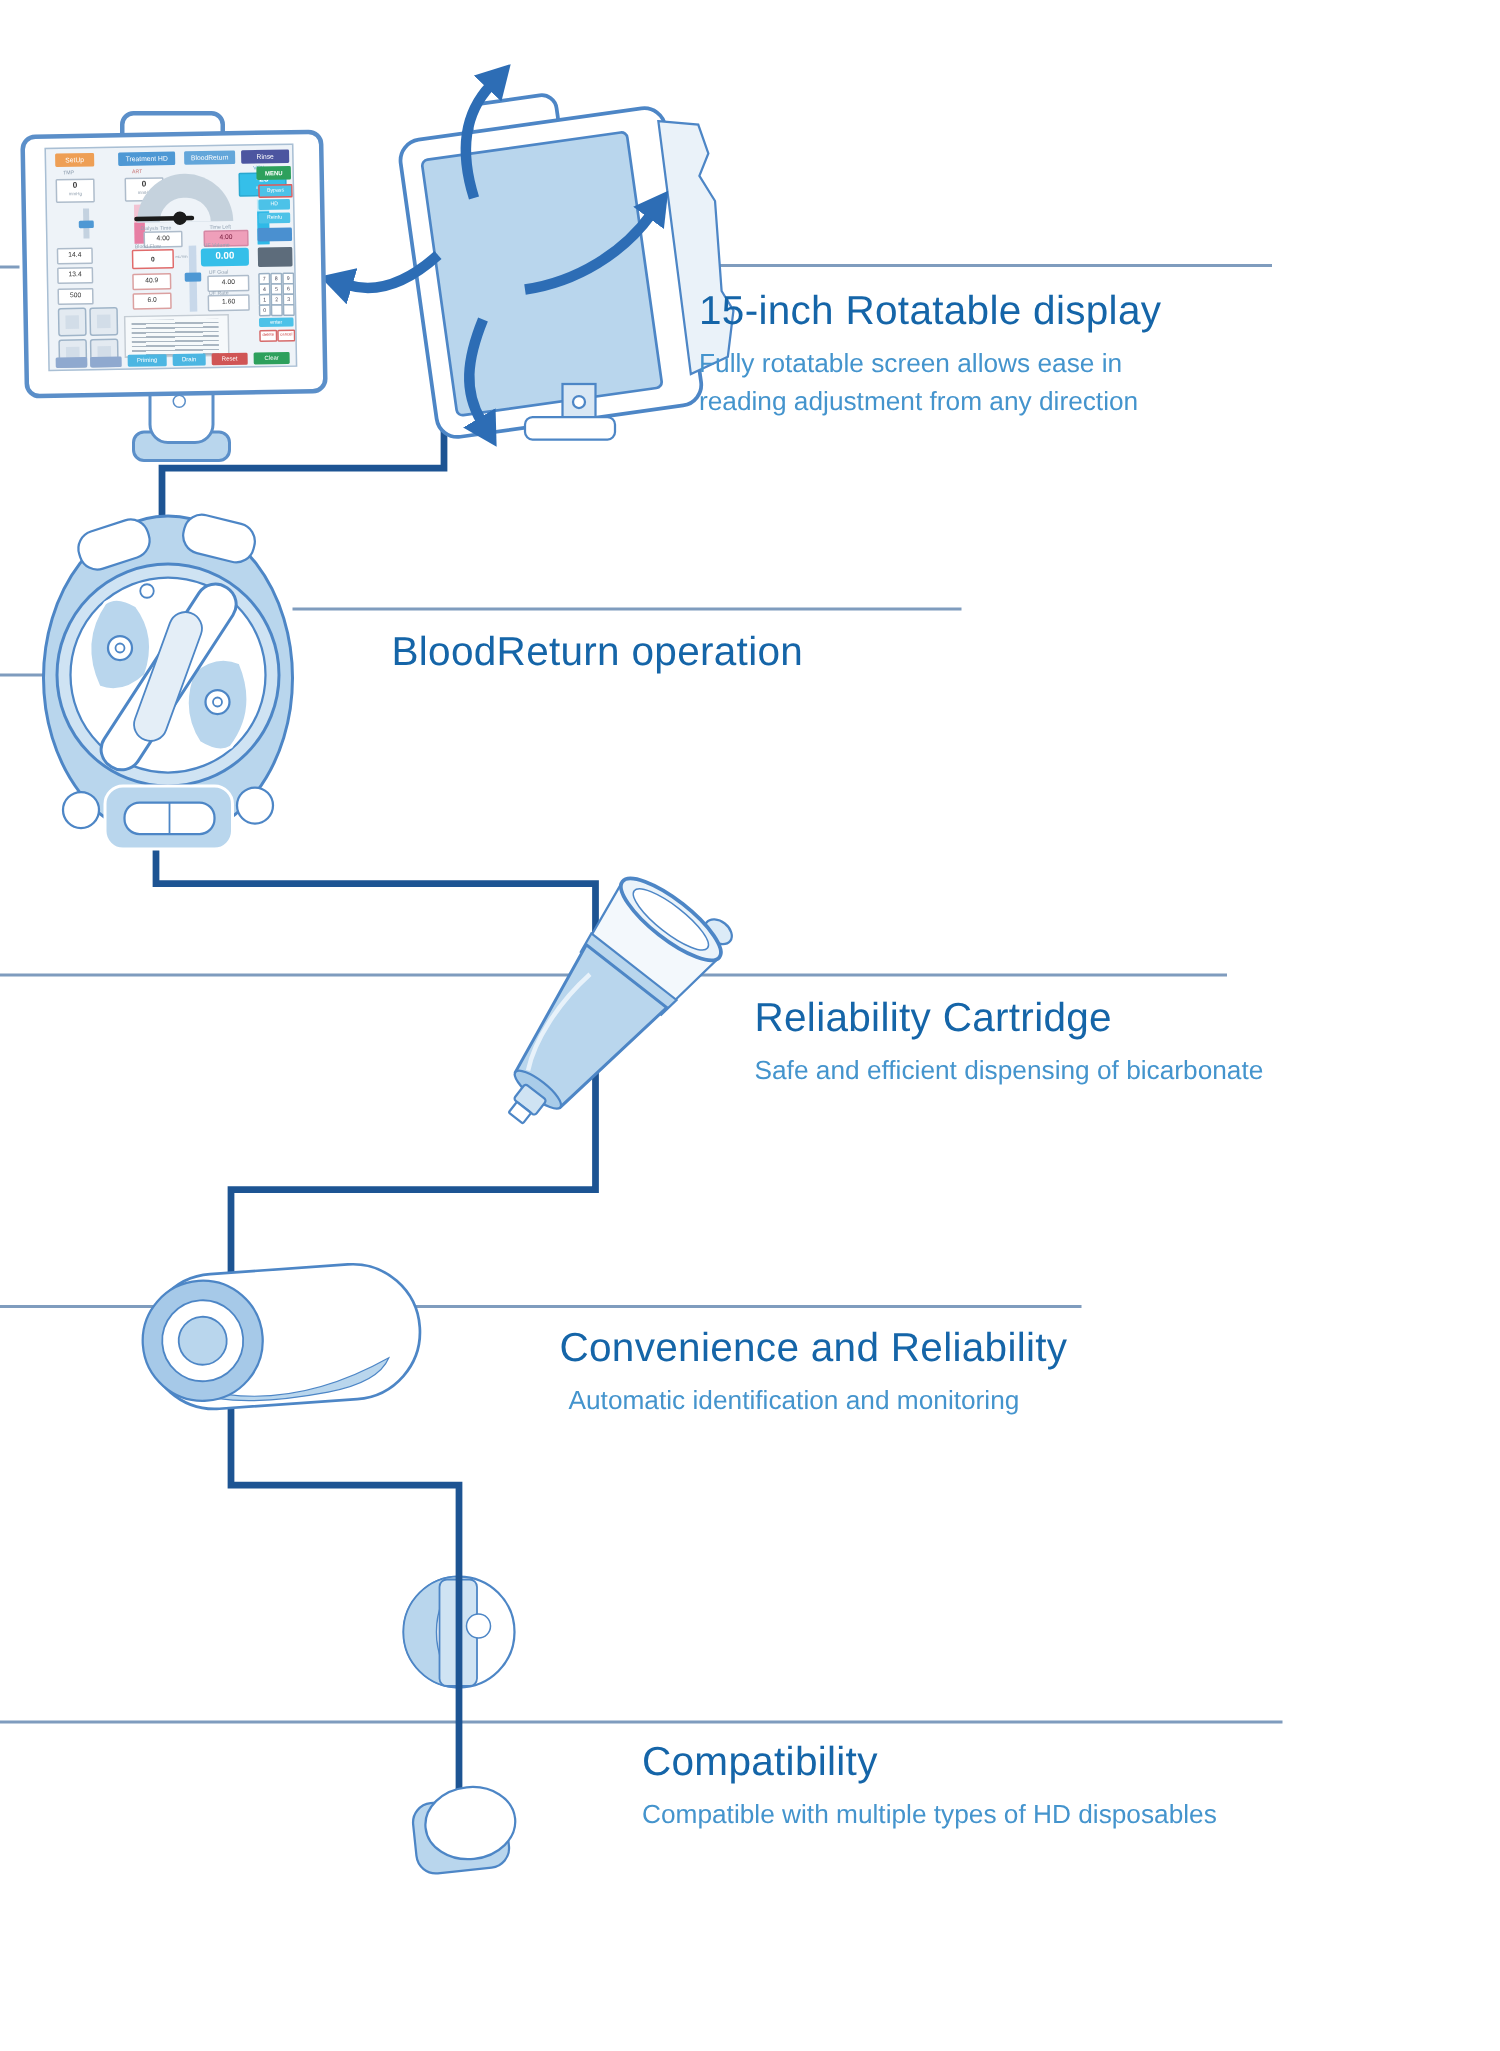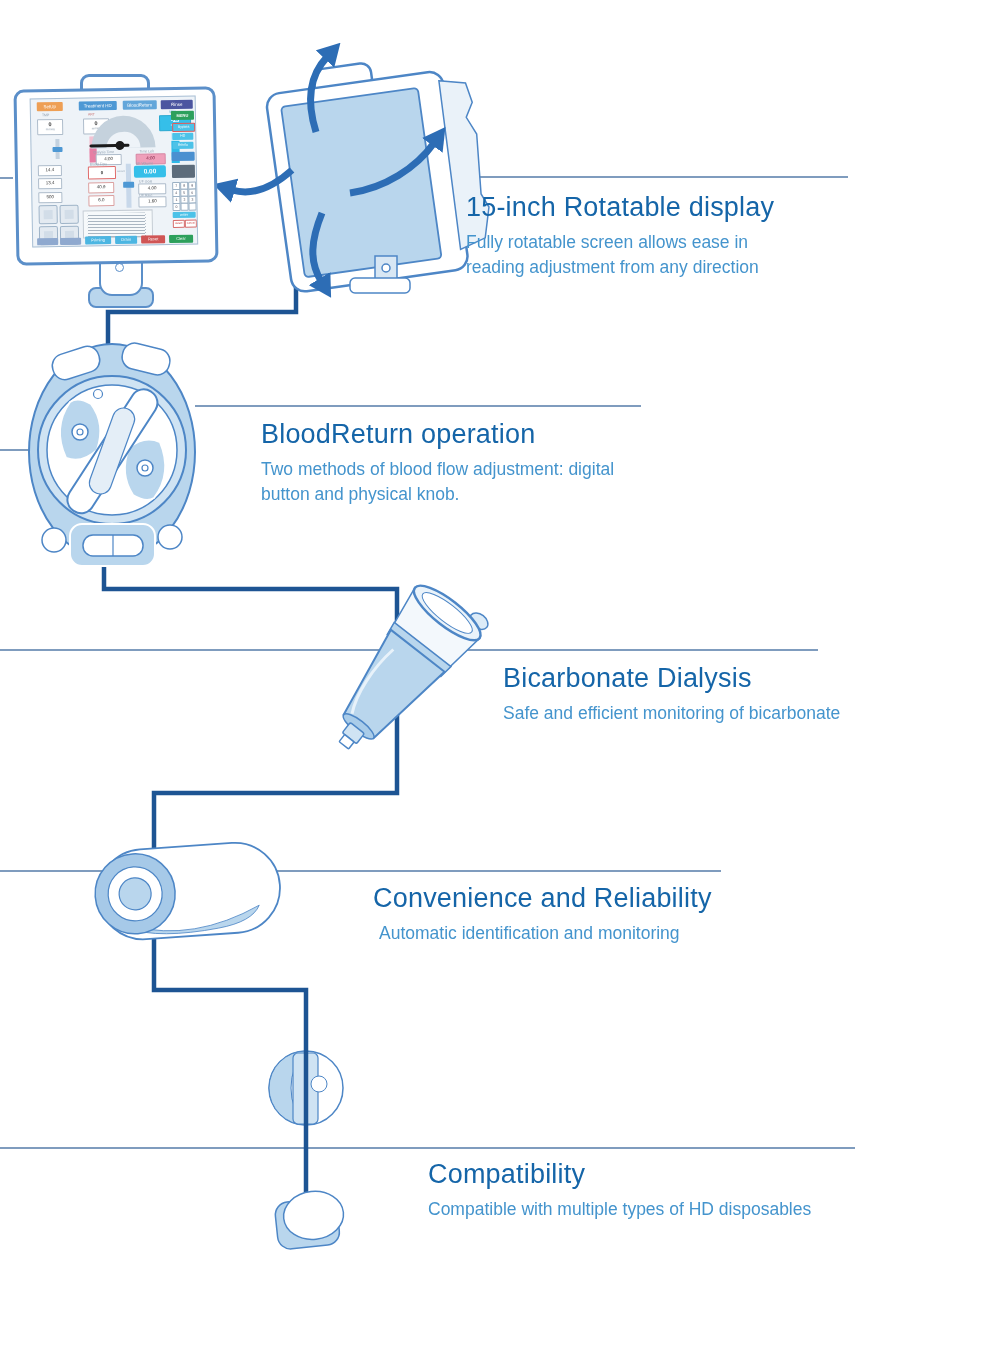--- a/index.html
+++ b/index.html
@@ -261,26 +261,25 @@
   <div id="m1-neck"></div>
   <div id="m1-base"></div>
 
   <div class="feature" style="left:466px;top:192px;width:360px">
     <h2>15-inch Rotatable display</h2>
     <p style="width:345px">Fully rotatable screen allows ease in reading adjustment from any direction</p>
   </div>
 
   <div class="feature" style="left:261px;top:419px;width:380px">
     <h2>BloodReturn operation</h2>
-    <p style="width:360px">Two methods of blood flow adjustment: digital button and physical knob.</p>
   </div>
 
   <div class="feature" style="left:503px;top:663px;width:420px">
-    <h2>Bicarbonate Dialysis</h2>
-    <p>Safe and efficient monitoring of bicarbonate</p>
+    <h2>Reliability Cartridge</h2>
+    <p>Safe and efficient dispensing of bicarbonate</p>
   </div>
 
   <div class="feature" style="left:373px;top:883px;width:420px">
     <h2>Convenience and Reliability</h2>
     <p style="margin-left:6px">Automatic identification and monitoring</p>
   </div>
 
   <div class="feature" style="left:428px;top:1159px;width:440px">
     <h2>Compatibility</h2>
     <p>Compatible with multiple types of HD disposables</p>

